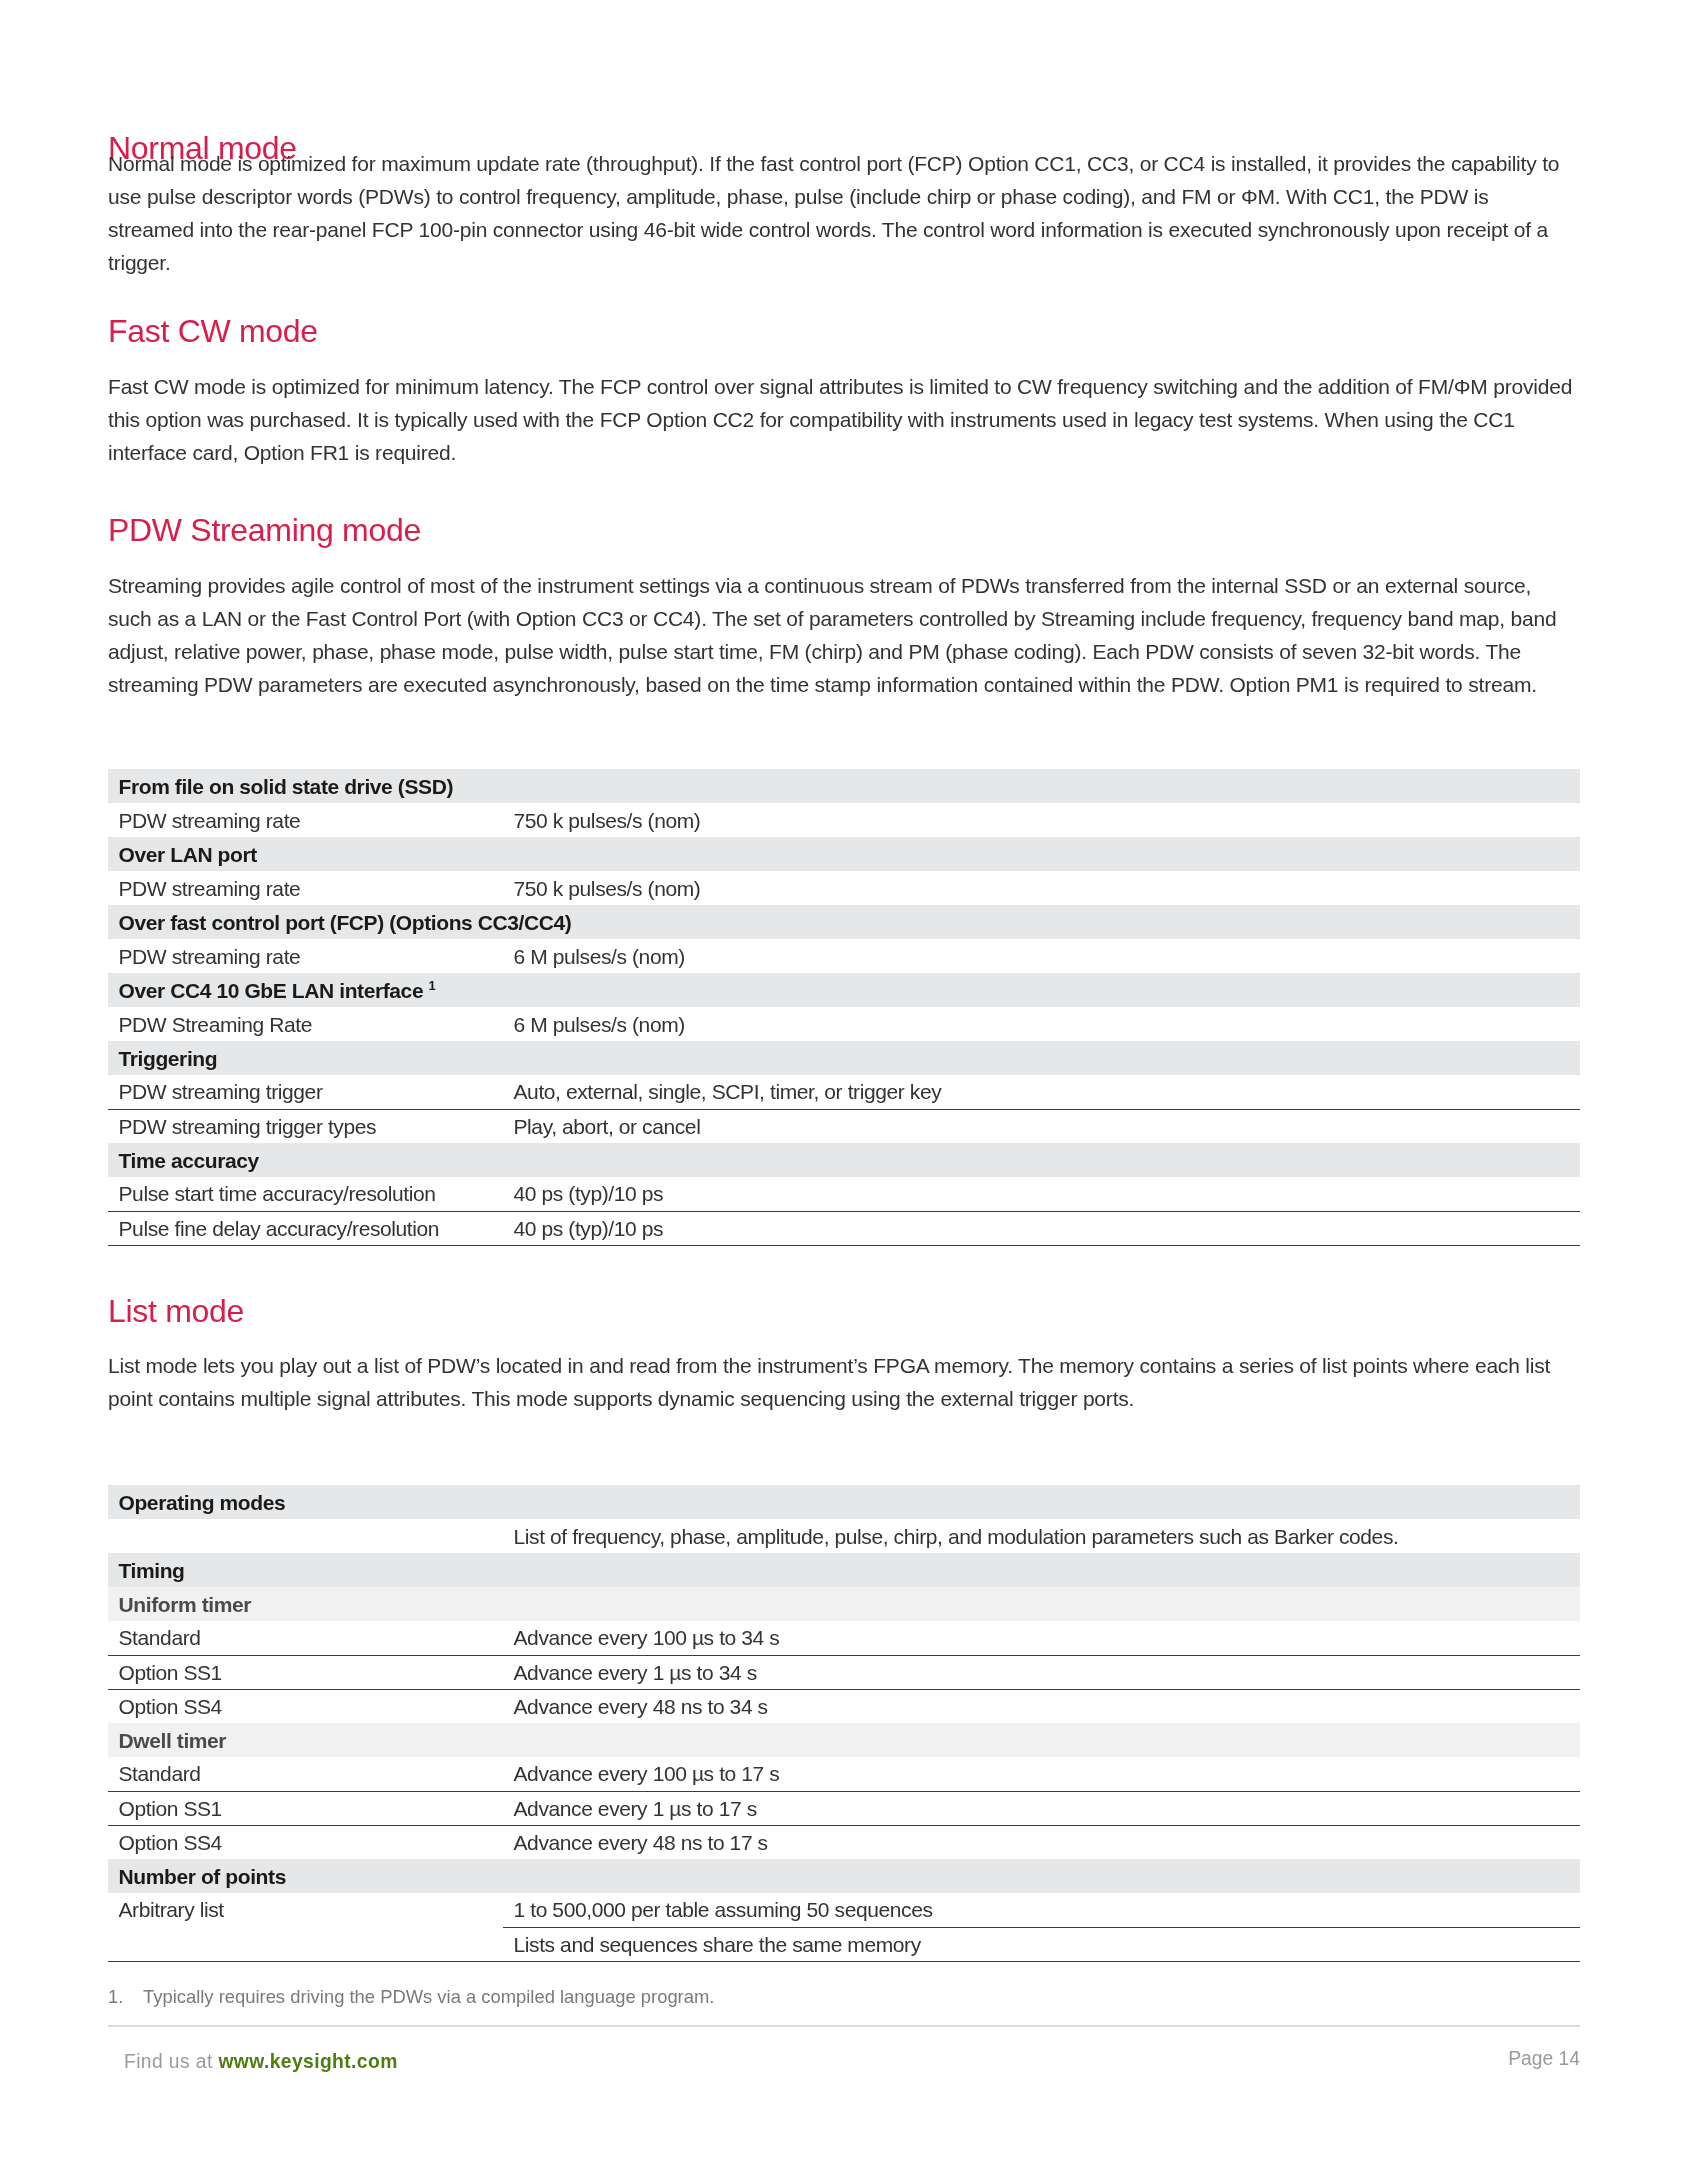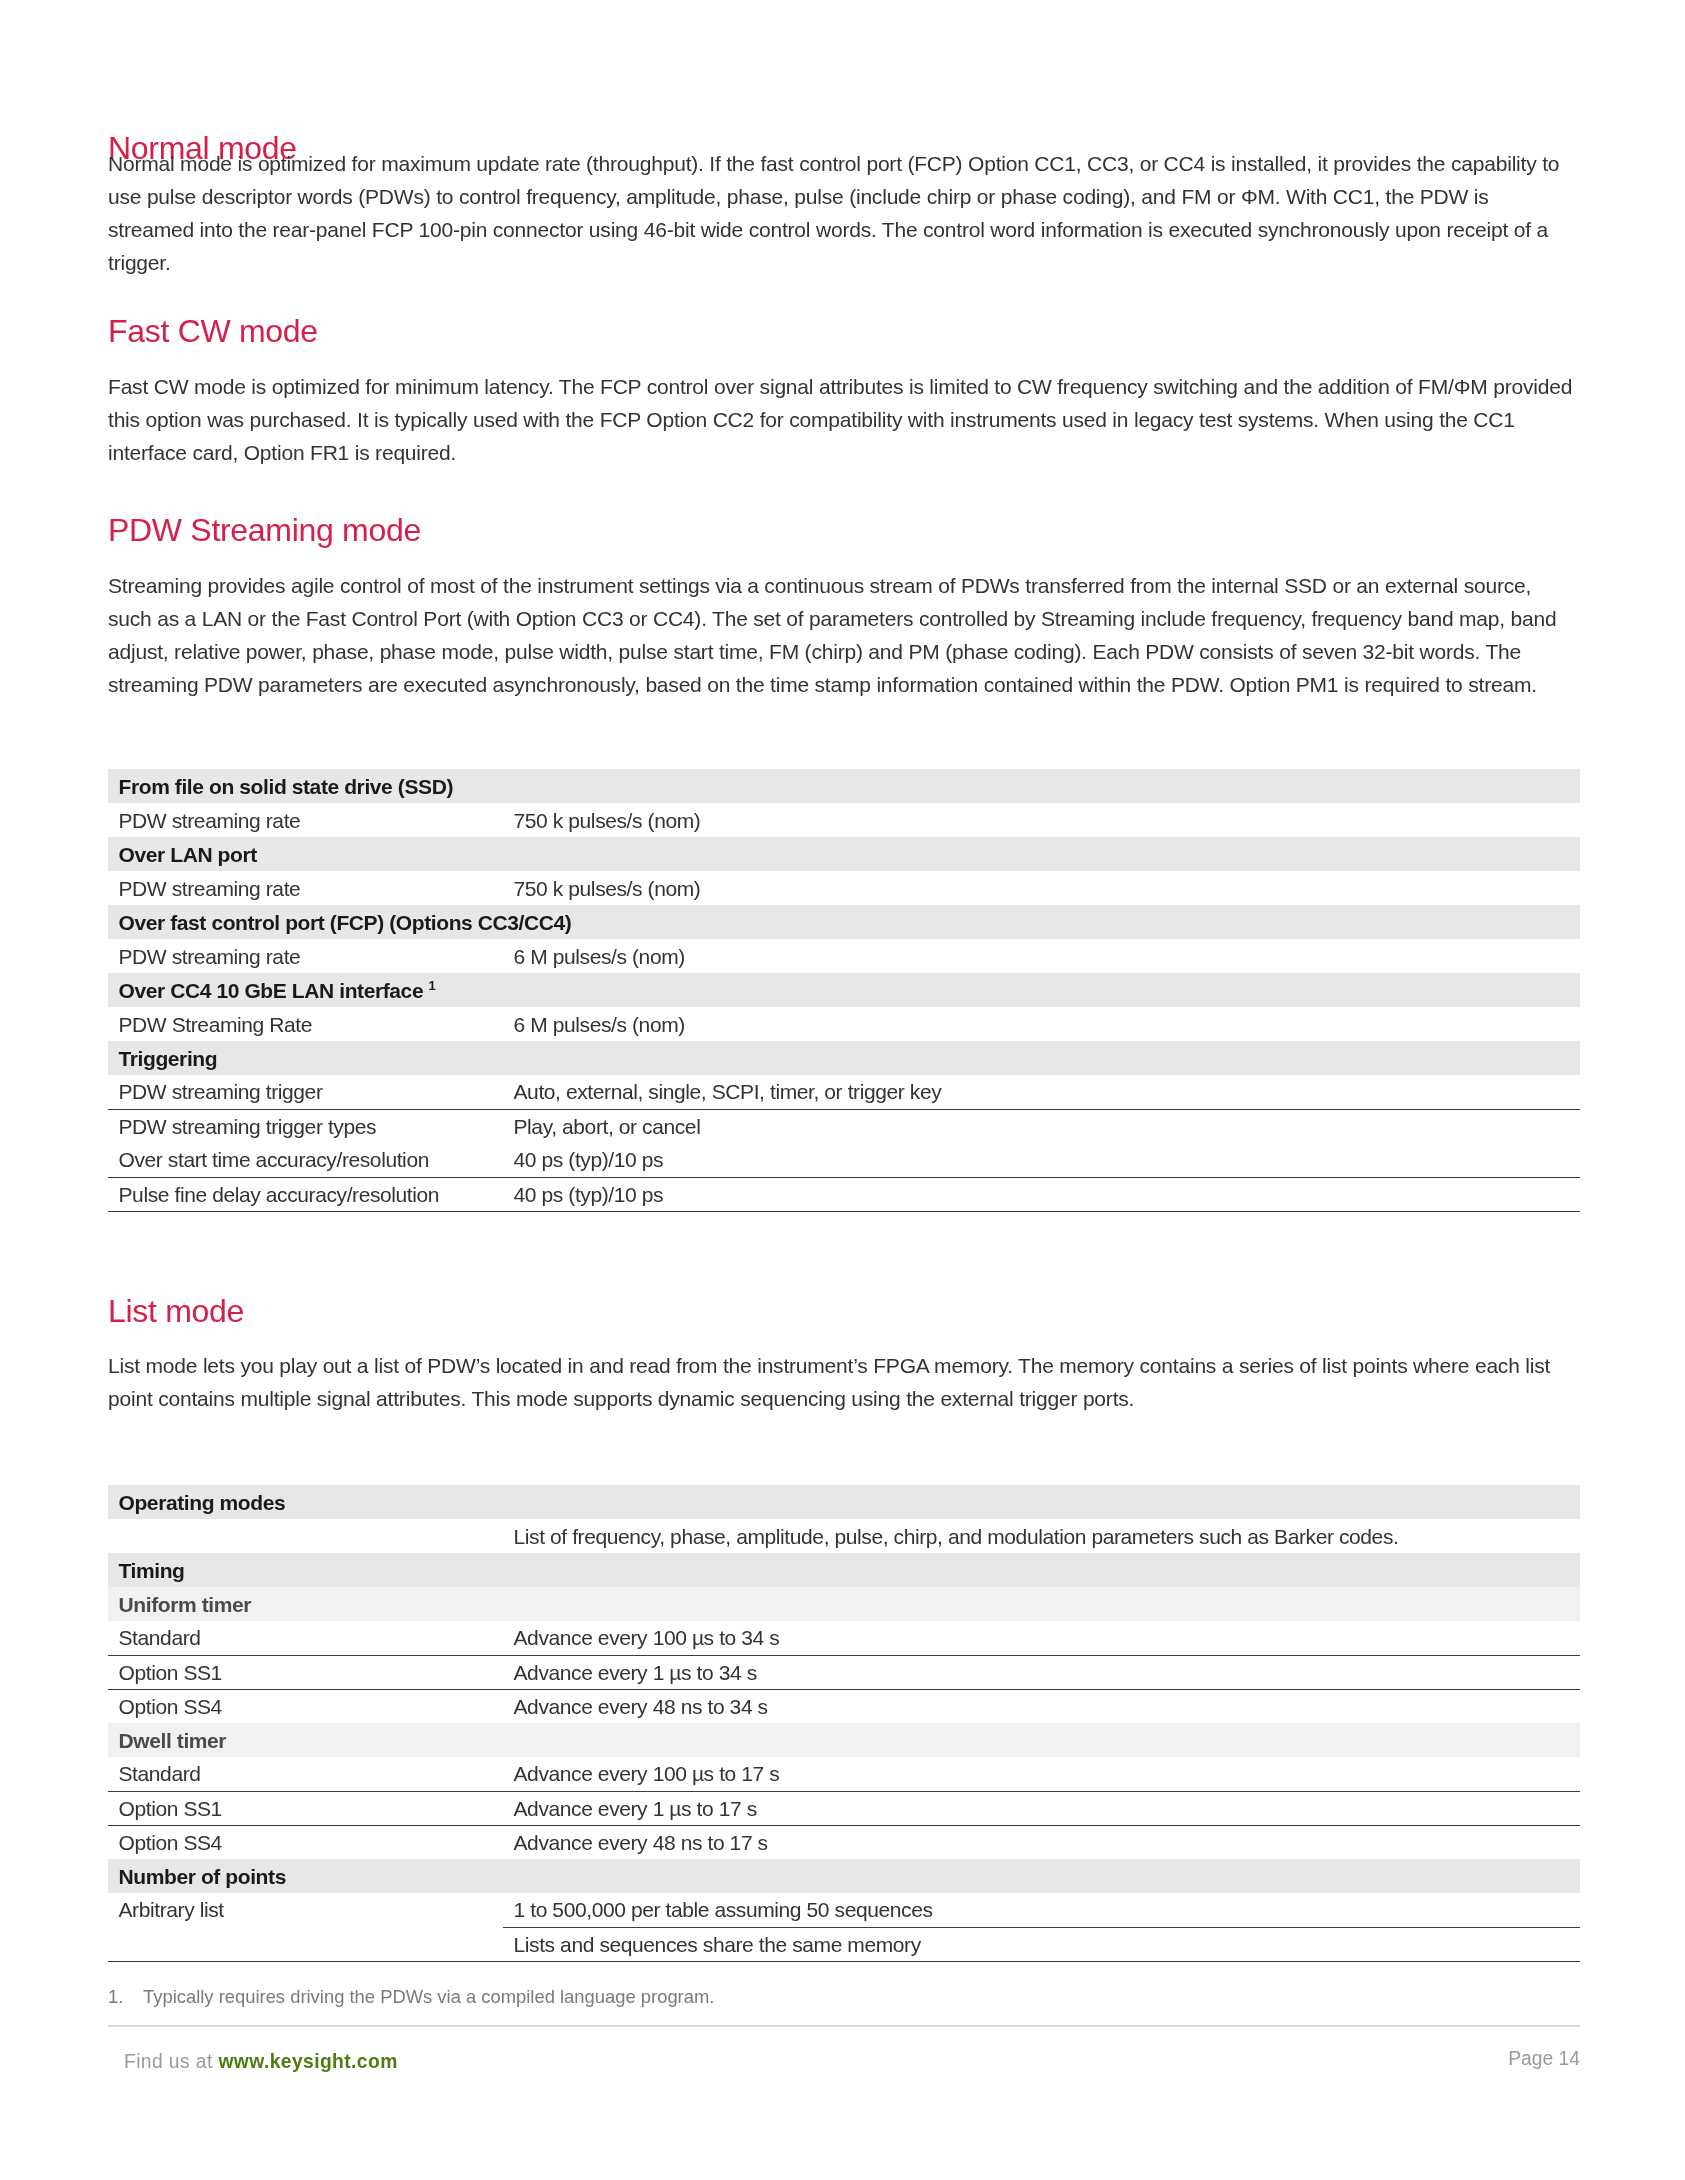--- a/index.html
+++ b/index.html
@@ -75,22 +75,25 @@
       <td colspan="2">Triggering</td>
     </tr>
     <tr class="line">
       <td class="c1">PDW streaming trigger</td>
       <td>Auto, external, single, SCPI, timer, or trigger key</td>
     </tr>
     <tr>
       <td class="c1">PDW streaming trigger types</td>
       <td>Play, abort, or cancel</td>
     </tr>
+    <tr class="sec">
+      <td colspan="2">Time accuracy</td>
+    </tr>
     <tr class="line">
-      <td class="c1">Over start time accuracy/resolution</td>
+      <td class="c1">Pulse start time accuracy/resolution</td>
       <td>40 ps (typ)/10 ps</td>
     </tr>
     <tr class="line">
       <td class="c1">Pulse fine delay accuracy/resolution</td>
       <td>40 ps (typ)/10 ps</td>
     </tr>
   </tbody>
     </table>
 
   <h2 style="top:1293px;">List mode</h2>

